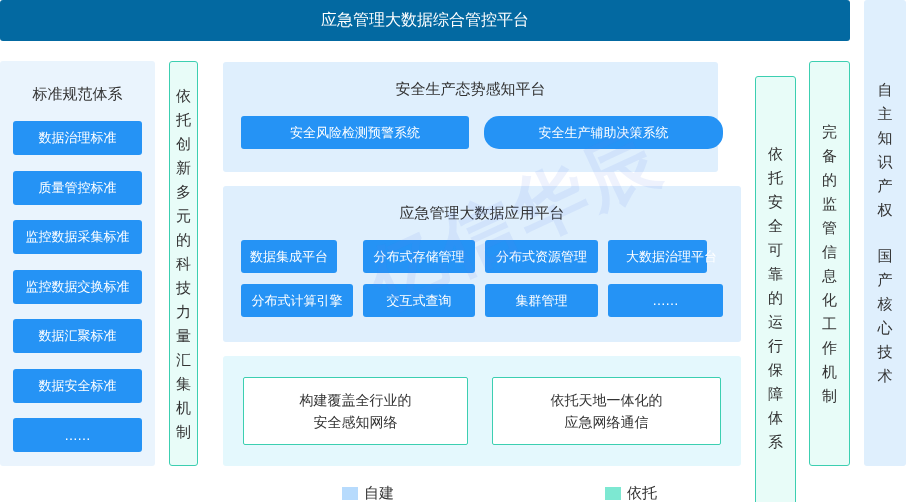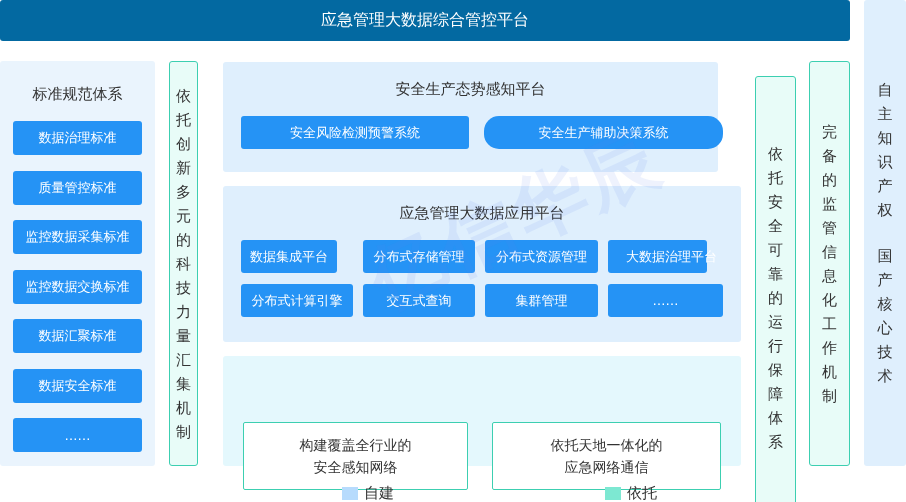--- a/index.html
+++ b/index.html
@@ -32,21 +32,21 @@
   .panel { background: #dfeffd; border-radius: 3px; }
   .panel-title { position: absolute; width: 100%; text-align: center; font-size: 15px; color: #333; }
   .blue-btn {
     position: absolute; background: #2593f5; border-radius: 3px; color: #fff; font-size: 13px;
     display: flex; align-items: center; justify-content: center; white-space: nowrap;
   }
   .net-panel { background: #e4f8fd; border-radius: 3px; }
   .net-box {
     position: absolute; background: #fff; border: 1px solid #3ccfb1; border-radius: 2px;
     font-size: 14px; color: #333; text-align: center; line-height: 22px;
-    display: flex; flex-direction: column; align-items: center; justify-content: center; margin-top: 45px;
+    display: flex; flex-direction: column; align-items: center; justify-content: center;
   }
   .right-panel { background: #dfeffd; border-radius: 3px; }
   .legend-item { display: flex; align-items: center; gap: 6px; font-size: 15px; color: #333; }
   .swatch { width: 16px; height: 13px; }
   .watermark {
     left: 360px; top: 170px; font-size: 74px; font-weight: bold; color: rgba(90,130,235,0.10);
     transform: rotate(-25deg); letter-spacing: 4px; pointer-events: none; white-space: nowrap;
   }
 </style>
 </head>

